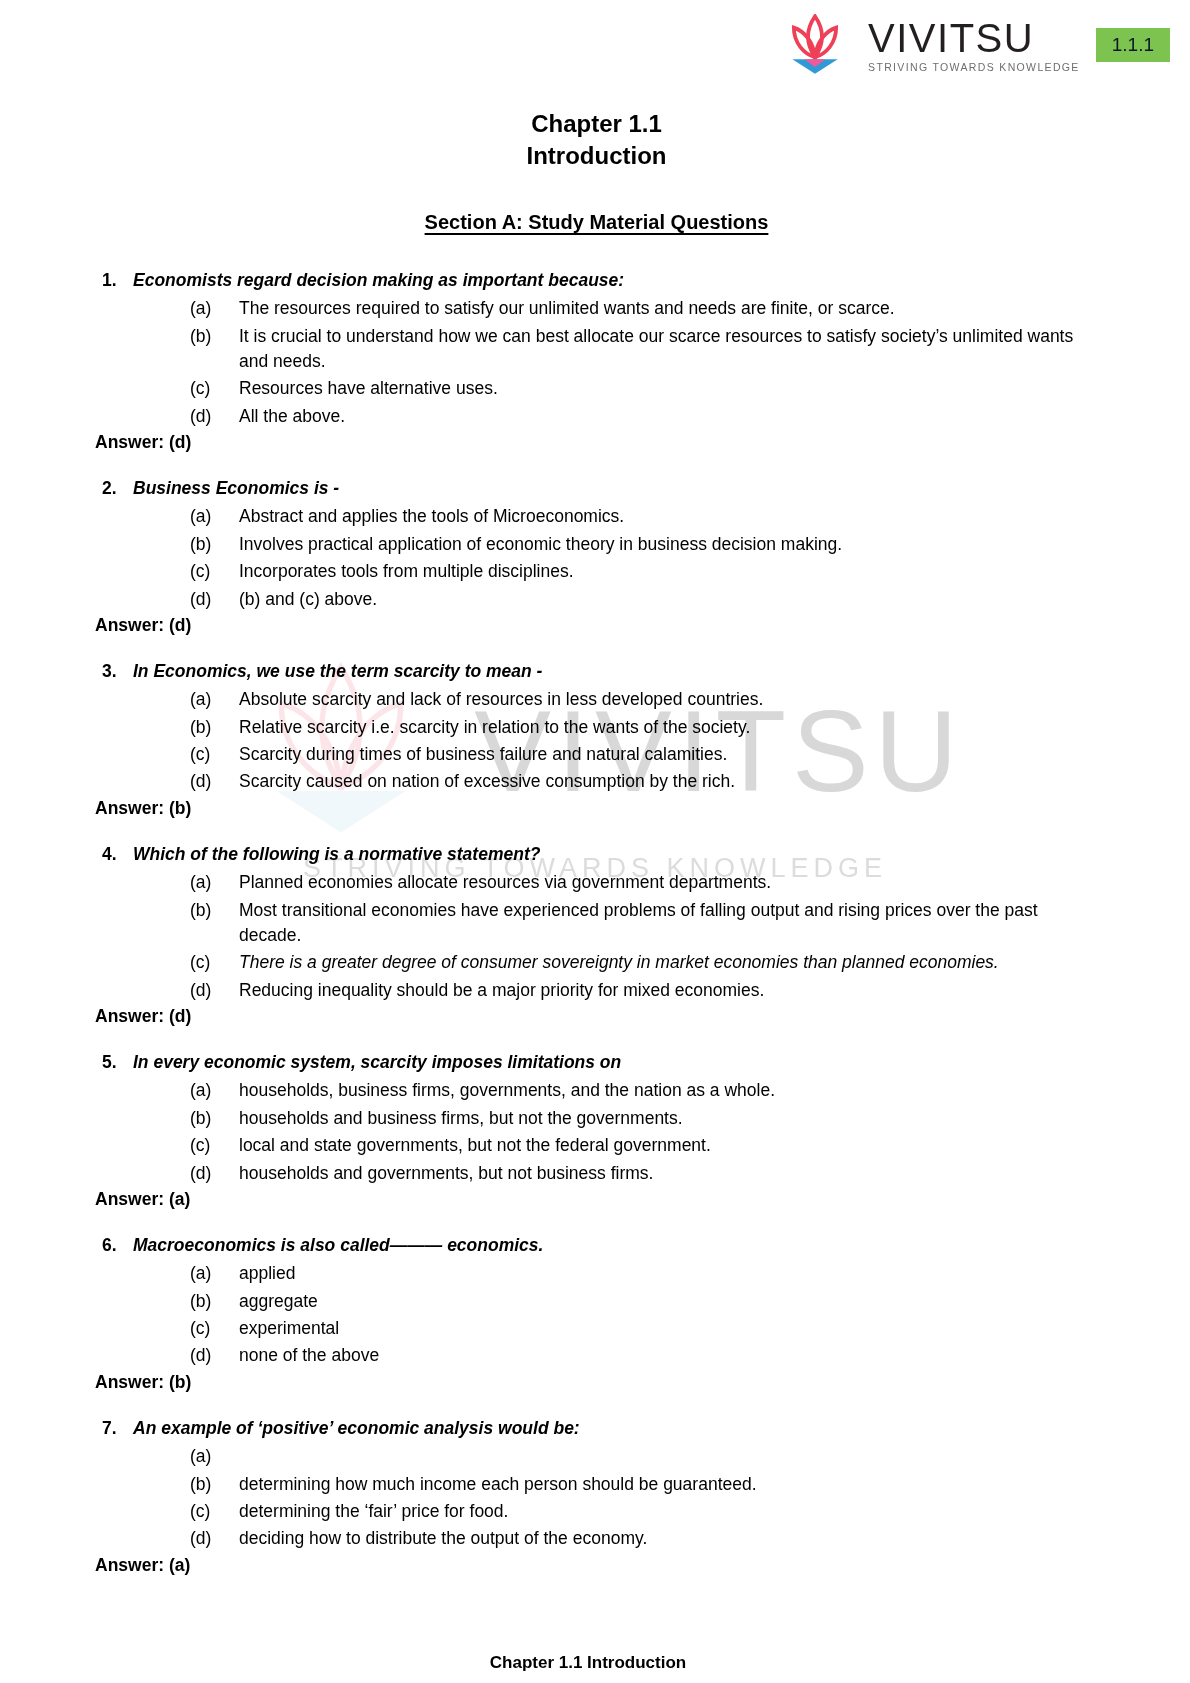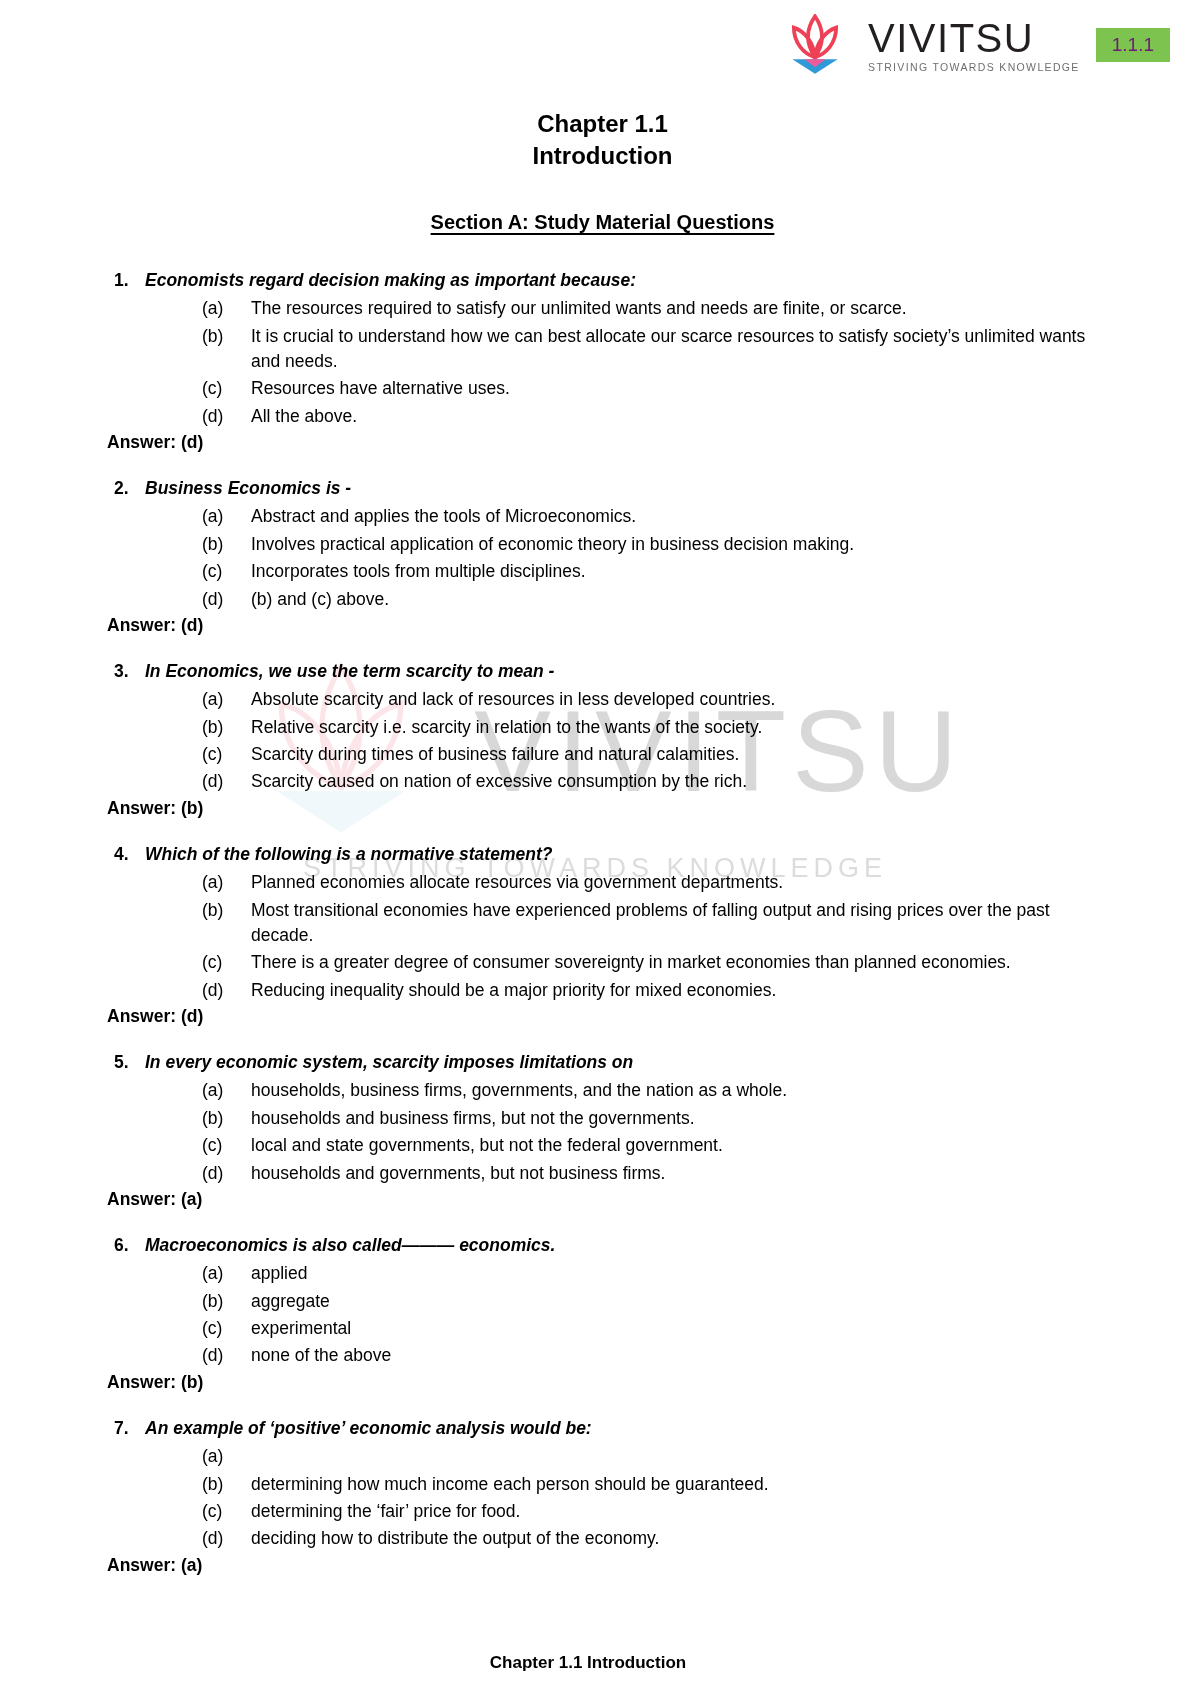--- a/index.html
+++ b/index.html
@@ -92,34 +92,33 @@
     color: #231f20;
   }
   .logo-tag {
     margin-top: 4px;
     font-size: 10.5px;
     letter-spacing: 1.35px;
     color: #6d6e71;
   }
   .chapter-badge {
     background: #7dc34f;
-    color: #701a75;
+    color: #0f172a;
     font-size: 19px;
     padding: 7px 16px 8px 16px;
     line-height: 1;
     min-width: 40px;
     text-align: center;
   }
 
   
   .doc-body {
     position: relative;
     z-index: 2;
     padding: 0 92px 0 95px;
-    margin-left: 12px;
   }
   .title-wrap {
     padding-top: 108px;
     text-align: center;
   }
   .title-line {
     font-size: 24px;
     font-weight: bold;
     line-height: 1.35;
   }
@@ -172,20 +171,21 @@
     flex: 0 0 49px;
     padding-left: 95px;
     box-sizing: content-box;
   }
   .opt-text {
     flex: 1 1 auto;
     padding-right: 10px;
   }
   .opt-text.justify {
     text-align: justify;
+    font-style: italic;
   }
   .answer {
     font-size: 17.5px;
     font-weight: bold;
     margin-top: 2px;
   }
 
   
   .footer {
     position: absolute;

